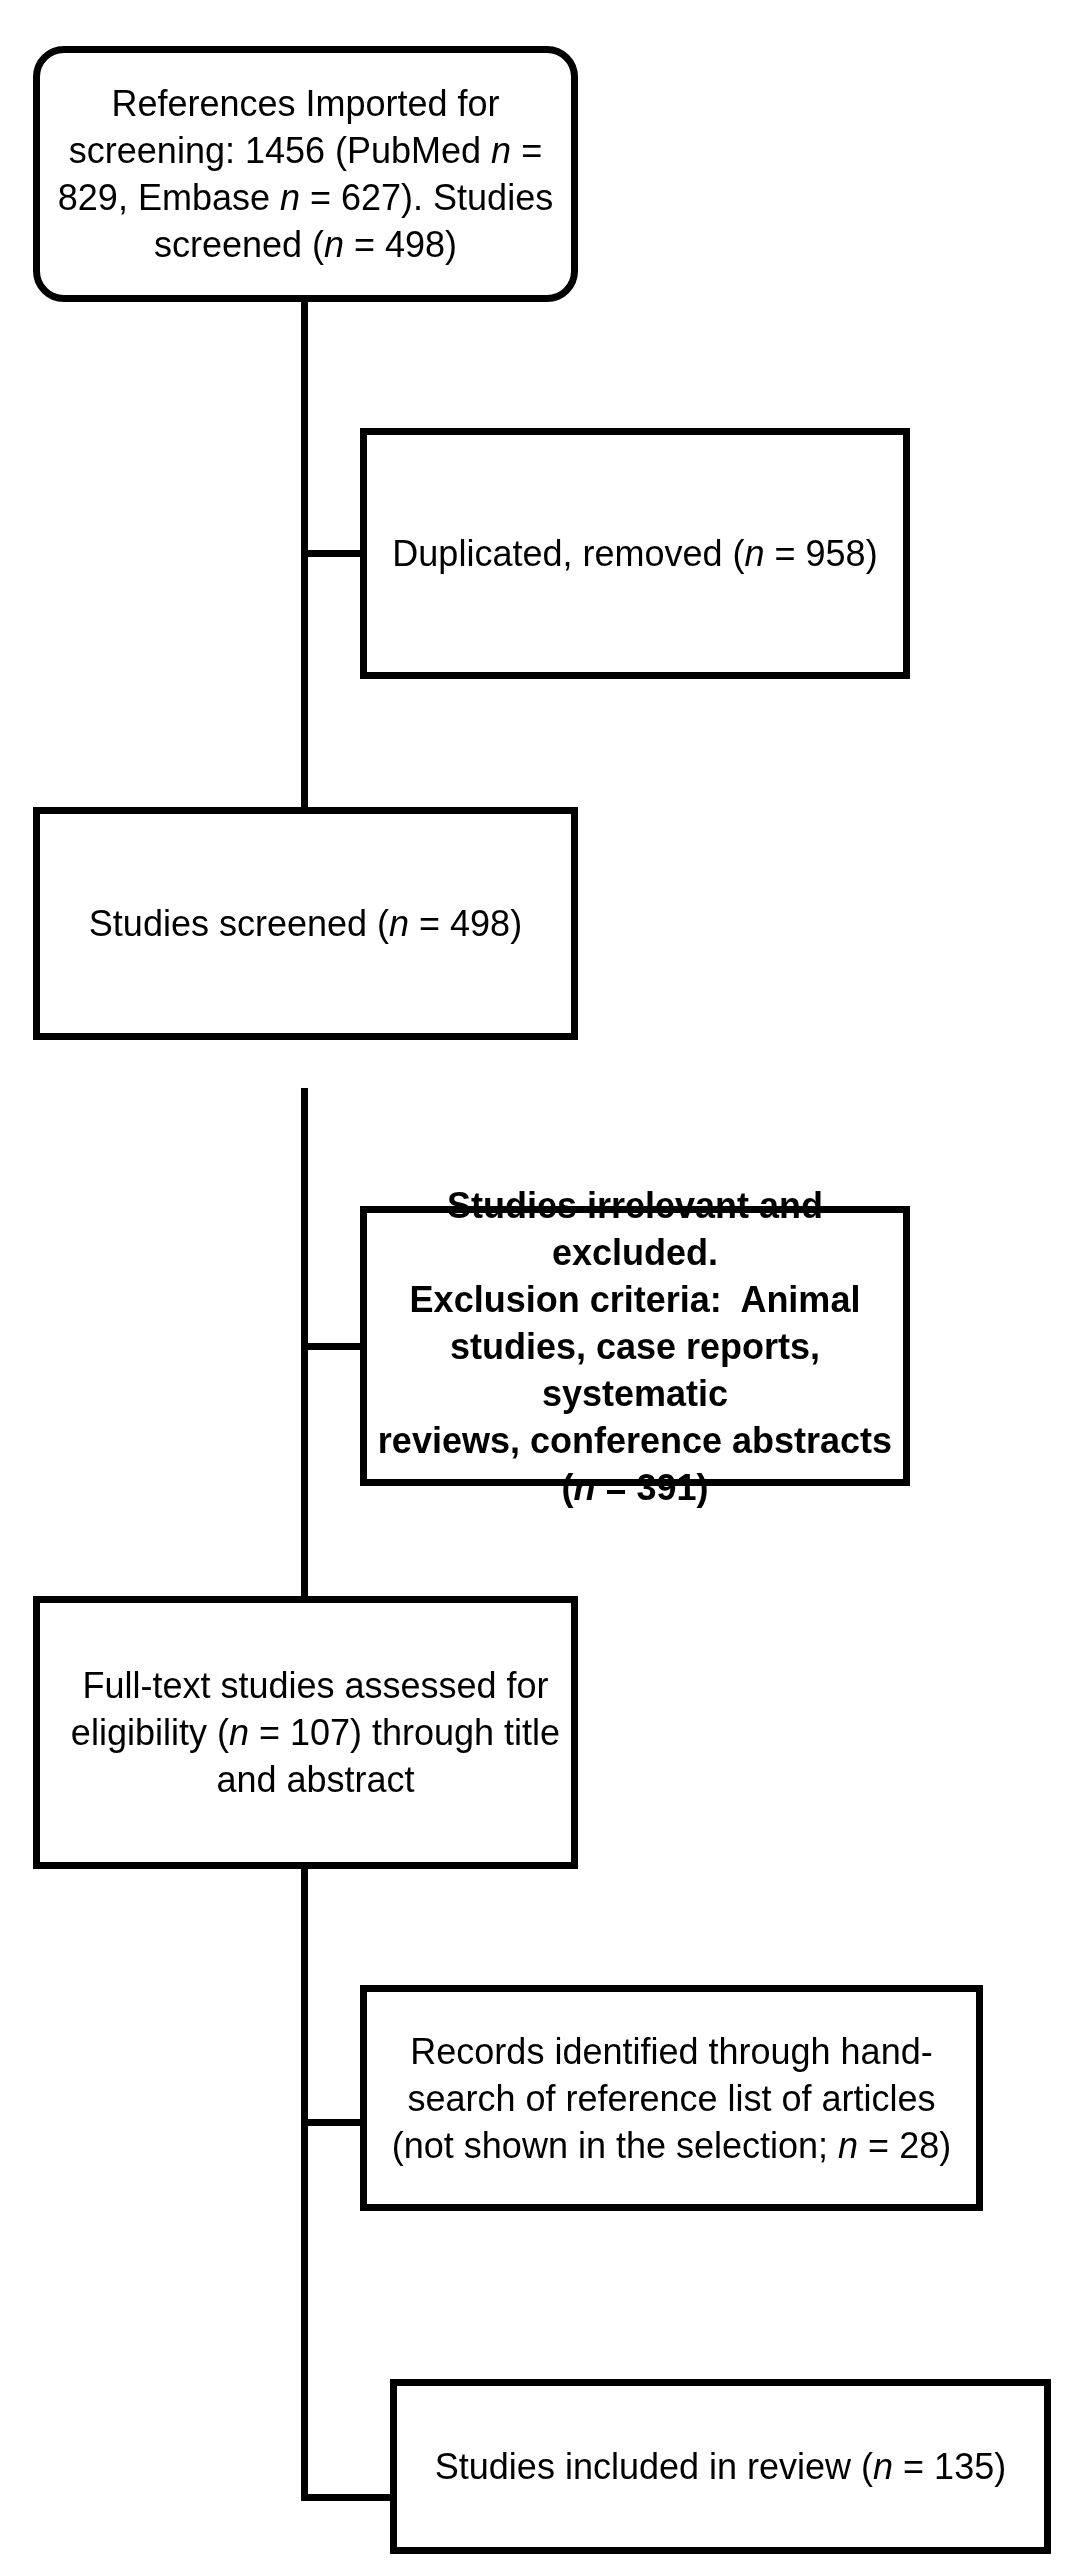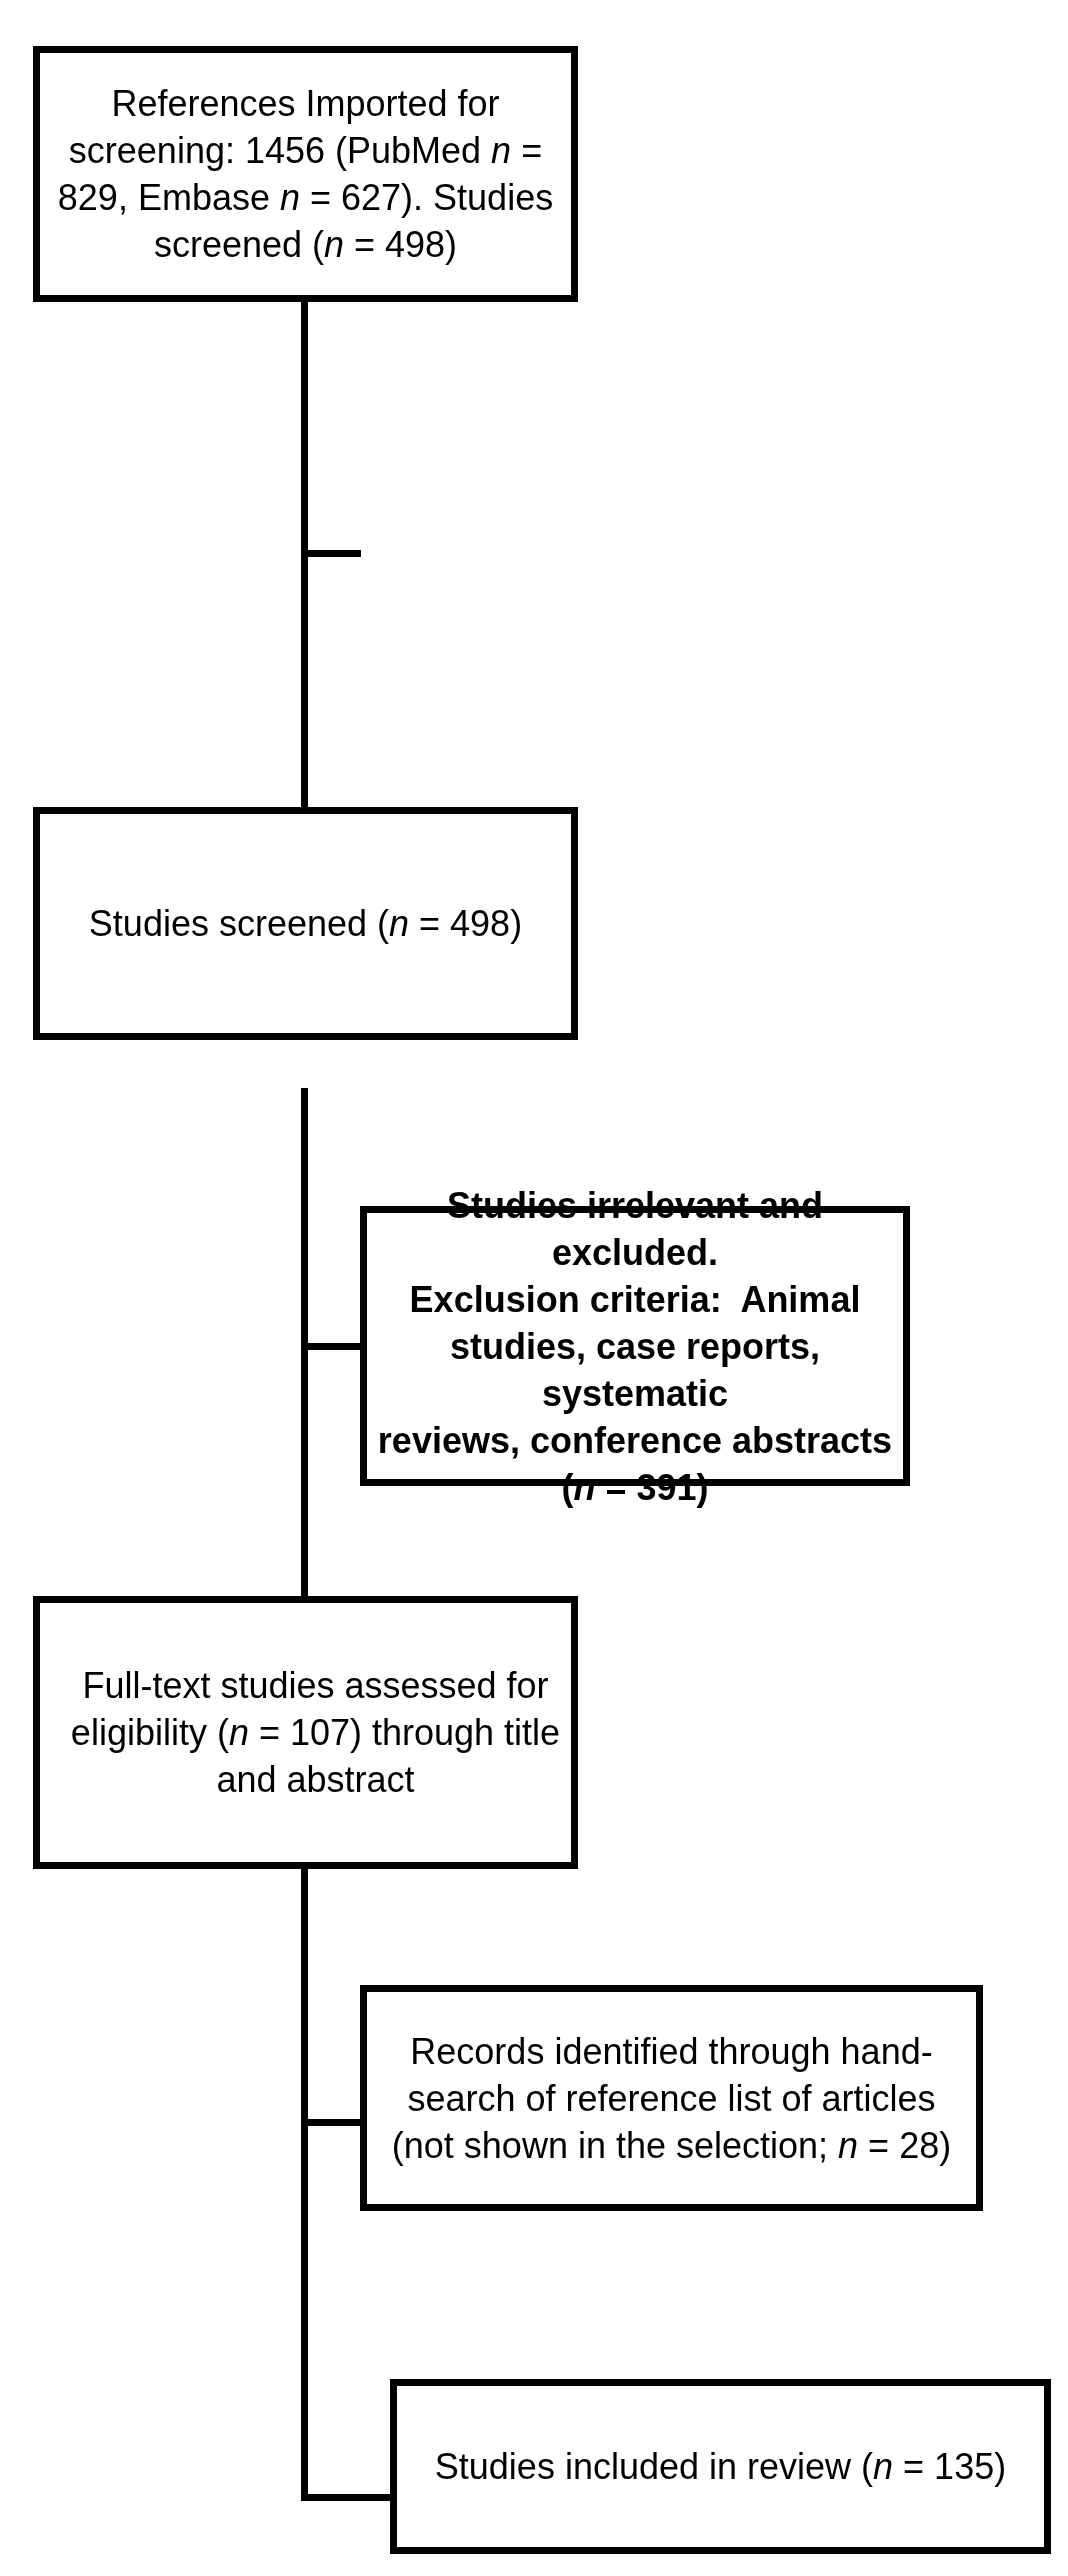--- a/index.html
+++ b/index.html
@@ -31,21 +31,21 @@
     padding:0 6.6px;
     text-align:center;
     font-size:36px;
     line-height:47px;
     white-space:pre-wrap;
     color:var(--text);
   }
   .line{ position:absolute; background:var(--line); }
 
   
-  .b-imported   { left:33px;  top:46px;   width:545px;  height:256px; }
+  .b-imported   { left:33px;  top:46px;   width:545px;  height:256px;border-radius:31px; }
   .b-screened   { left:33px;  top:807px; width:545px;  height:233px; }
   .b-fulltext   { left:33px;  top:1596px; width:545px;  height:273px;padding-left:20px; }
   
   .b-duplicates { left:360px; top:428px;  width:550px; height:251px; }
   .b-excluded   { left:360px; top:1206px; width:550px; height:280px;font-weight:bold; }
   .b-handsearch { left:360px; top:1985px; width:623px; height:226px;align-items:center; }
   .b-included   { left:390px; top:2379px; width:661px; height:175px;align-items:center; }
 
   
   .seg1{ left:301px; top:302px;  width:6.6px; height:505px;  }
@@ -71,20 +71,23 @@
   <div class="line br3"></div>
   <div class="line br4"></div>
 
   <div class="box b-imported">
     <span class="box-text">References Imported for
 screening: 1456 (PubMed <i>n</i> =
 829, Embase <i>n</i> = 627). Studies
 screened (<i>n</i> = 498)</span>
   </div>
 
+  <div class="box b-duplicates">
+    <span class="box-text">Duplicated, removed (<i>n</i> = 958)</span>
+  </div>
 
   <div class="box b-screened">
     <span class="box-text">Studies screened (<i>n</i> = 498)</span>
   </div>
 
   <div class="box b-excluded">
     <span class="box-text">Studies irrelevant and excluded.
 Exclusion criteria:  Animal
 studies, case reports, systematic
 reviews, conference abstracts

